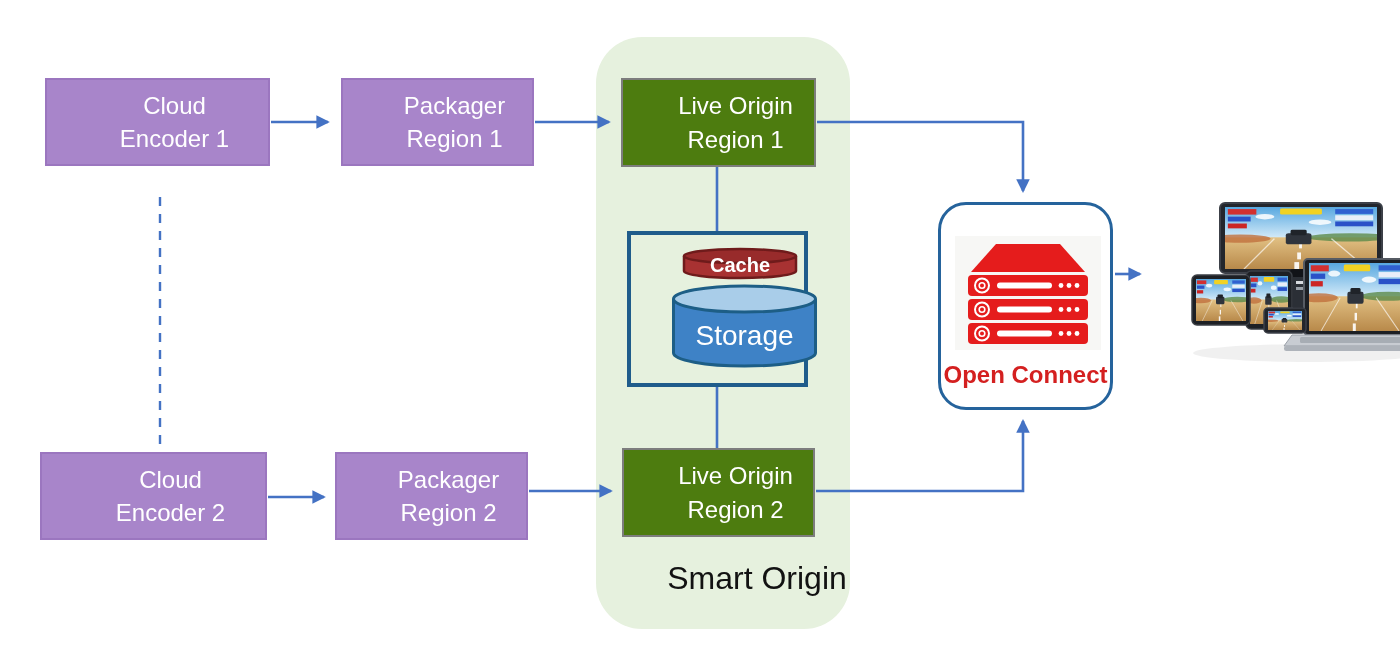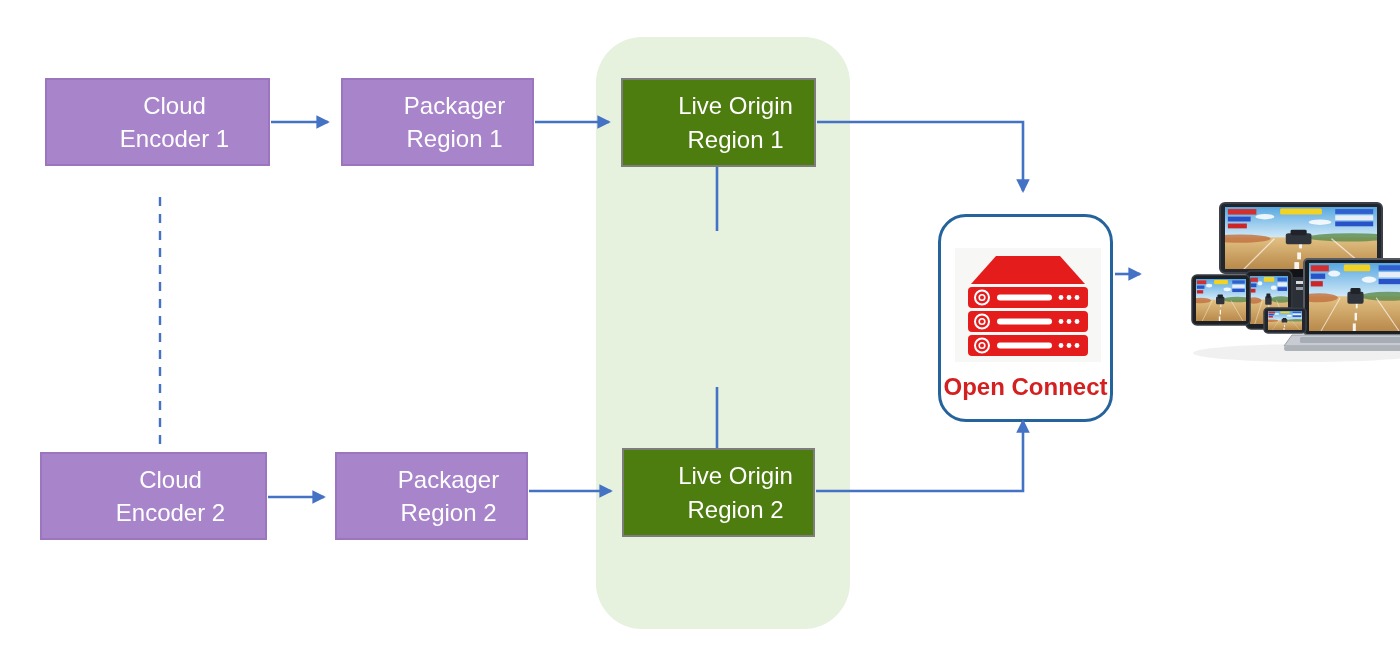--- a/index.html
+++ b/index.html
@@ -36,21 +36,21 @@
     left:596px;top:560px;width:254px;text-align:center;
     font-size:32px;color:#121212;
   }
   .epoch-label{
     left:48px;top:306px;width:200px;text-align:center;
     font-size:27px;color:#1a1a1a;
   }
   
   .oc-box{
     left:938px;top:202px;width:175px;height:208px;box-sizing:border-box;
-    background:#ffffff;border:3px solid #25639c;border-radius:28px;margin-top:12px;
+    background:#ffffff;border:3px solid #25639c;border-radius:28px;
   }
   .oc-label{
     position:absolute;left:0;bottom:18px;width:100%;text-align:center;
     color:#d42020;font-weight:bold;font-size:24px;
   }
   .oc-icon{position:absolute;left:14px;top:31px;}
   svg{display:block;}
   .wires{left:0;top:0;z-index:3;pointer-events:none;}
   .layer2{z-index:2;padding-left:34px;}
   .layer1{z-index:1;}
@@ -88,21 +88,38 @@
 Region 1</div>
   <div class="abs layer2 node gray node-lo1">Live Origin
 Region 1</div>
   <div class="abs layer2 node purple node-ce2">Cloud
 Encoder 2</div>
   <div class="abs layer2 node purple node-pr2">Packager
 Region 2</div>
   <div class="abs layer2 node gray node-lo2">Live Origin
 Region 2</div>
 
-
+  <div class="abs layer2 cache-box">
+    <svg width="173" height="148" viewBox="0 0 173 148">
+
+      <g>
+        <path d="M19 21 v15 a56 7 0 0 0 112 0 v-15" fill="#a83232" stroke="#6f1b1b" stroke-width="2.5"></path>
+        <ellipse cx="75" cy="21" rx="56" ry="7" fill="#982b2b" stroke="#6f1b1b" stroke-width="2.5"></ellipse>
+        <text x="75" y="37" text-anchor="middle" fill="#ffffff" font-size="20" font-weight="600" font-family="Liberation Sans, sans-serif">Cache</text>
+      </g>
+
+      <g>
+        <path d="M8.5 64 v54 a71 13 0 0 0 142 0 v-54" fill="#3e82c6" stroke="#1d5e86" stroke-width="3"></path>
+        <ellipse cx="79.5" cy="64" rx="71" ry="13" fill="#a9cde9" stroke="#1d5e86" stroke-width="3"></ellipse>
+        <text x="79.5" y="110" text-anchor="middle" fill="#ffffff" font-size="28" font-weight="500" font-family="Liberation Sans, sans-serif">Storage</text>
+      </g>
+    </svg>
+  </div>
+
+  <div class="abs layer2 smart-origin-label">Smart Origin</div>
 
   <div class="abs layer2 oc-box">
     <svg class="oc-icon" width="146" height="114" viewBox="0 0 146 114">
       <rect x="0" y="0" width="146" height="114" fill="#f7f7f5"></rect>
       <path d="M41 8 L105 8 L130 36 L16 36 Z" fill="#e51c1c"></path>
       <g fill="#e51c1c">
         <rect x="13" y="39" width="120" height="21" rx="4"></rect>
         <rect x="13" y="63" width="120" height="21" rx="4"></rect>
         <rect x="13" y="87" width="120" height="21" rx="4"></rect>
       </g>

